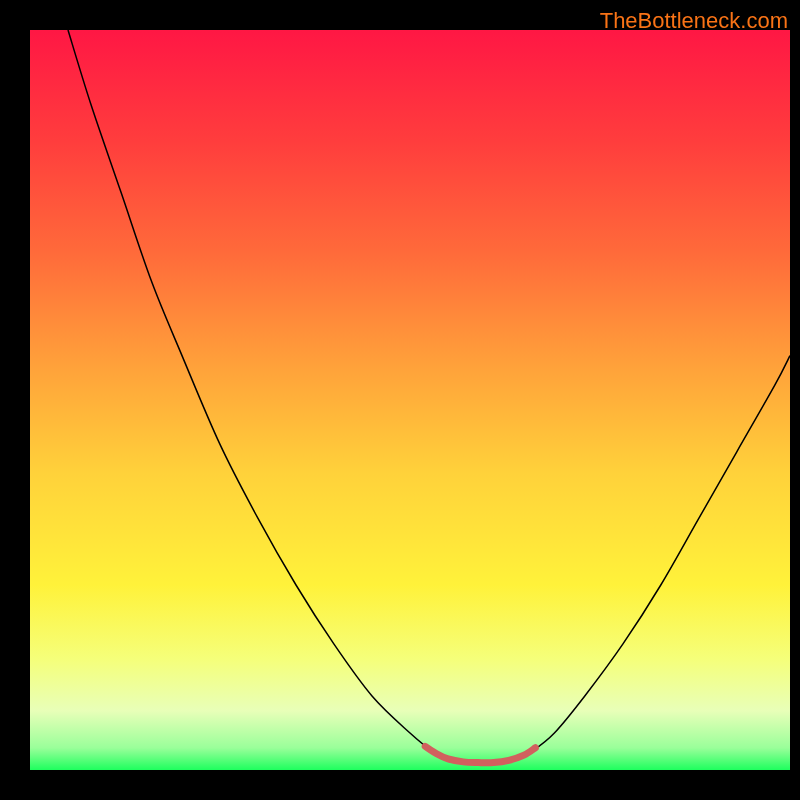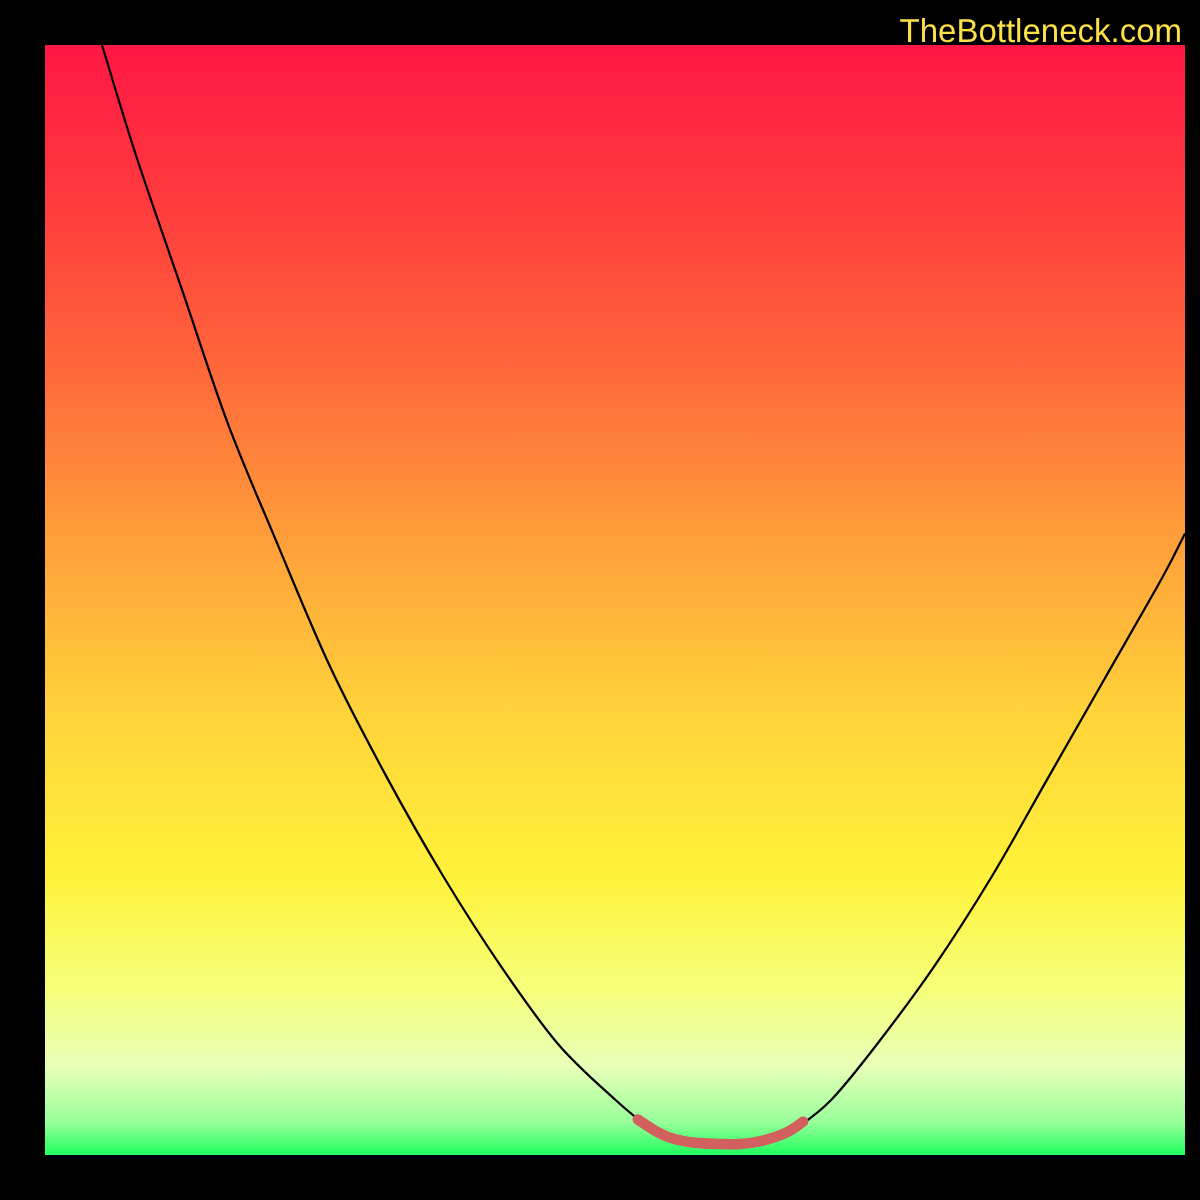--- a/index.html
+++ b/index.html
@@ -13,21 +13,21 @@
   }
   .chart-container {
     width: 800px;
     height: 800px;
     position: relative;
   }
   .watermark {
     position: absolute;
     top: 8px;
     right: 12px;
-    color: #fde047;
+    color: #f97316;
     font-size: 22px;
     font-weight: 500;
     z-index: 10;
   }
   svg {
     display: block;
   }
 </style>
 </head>
 <body>

